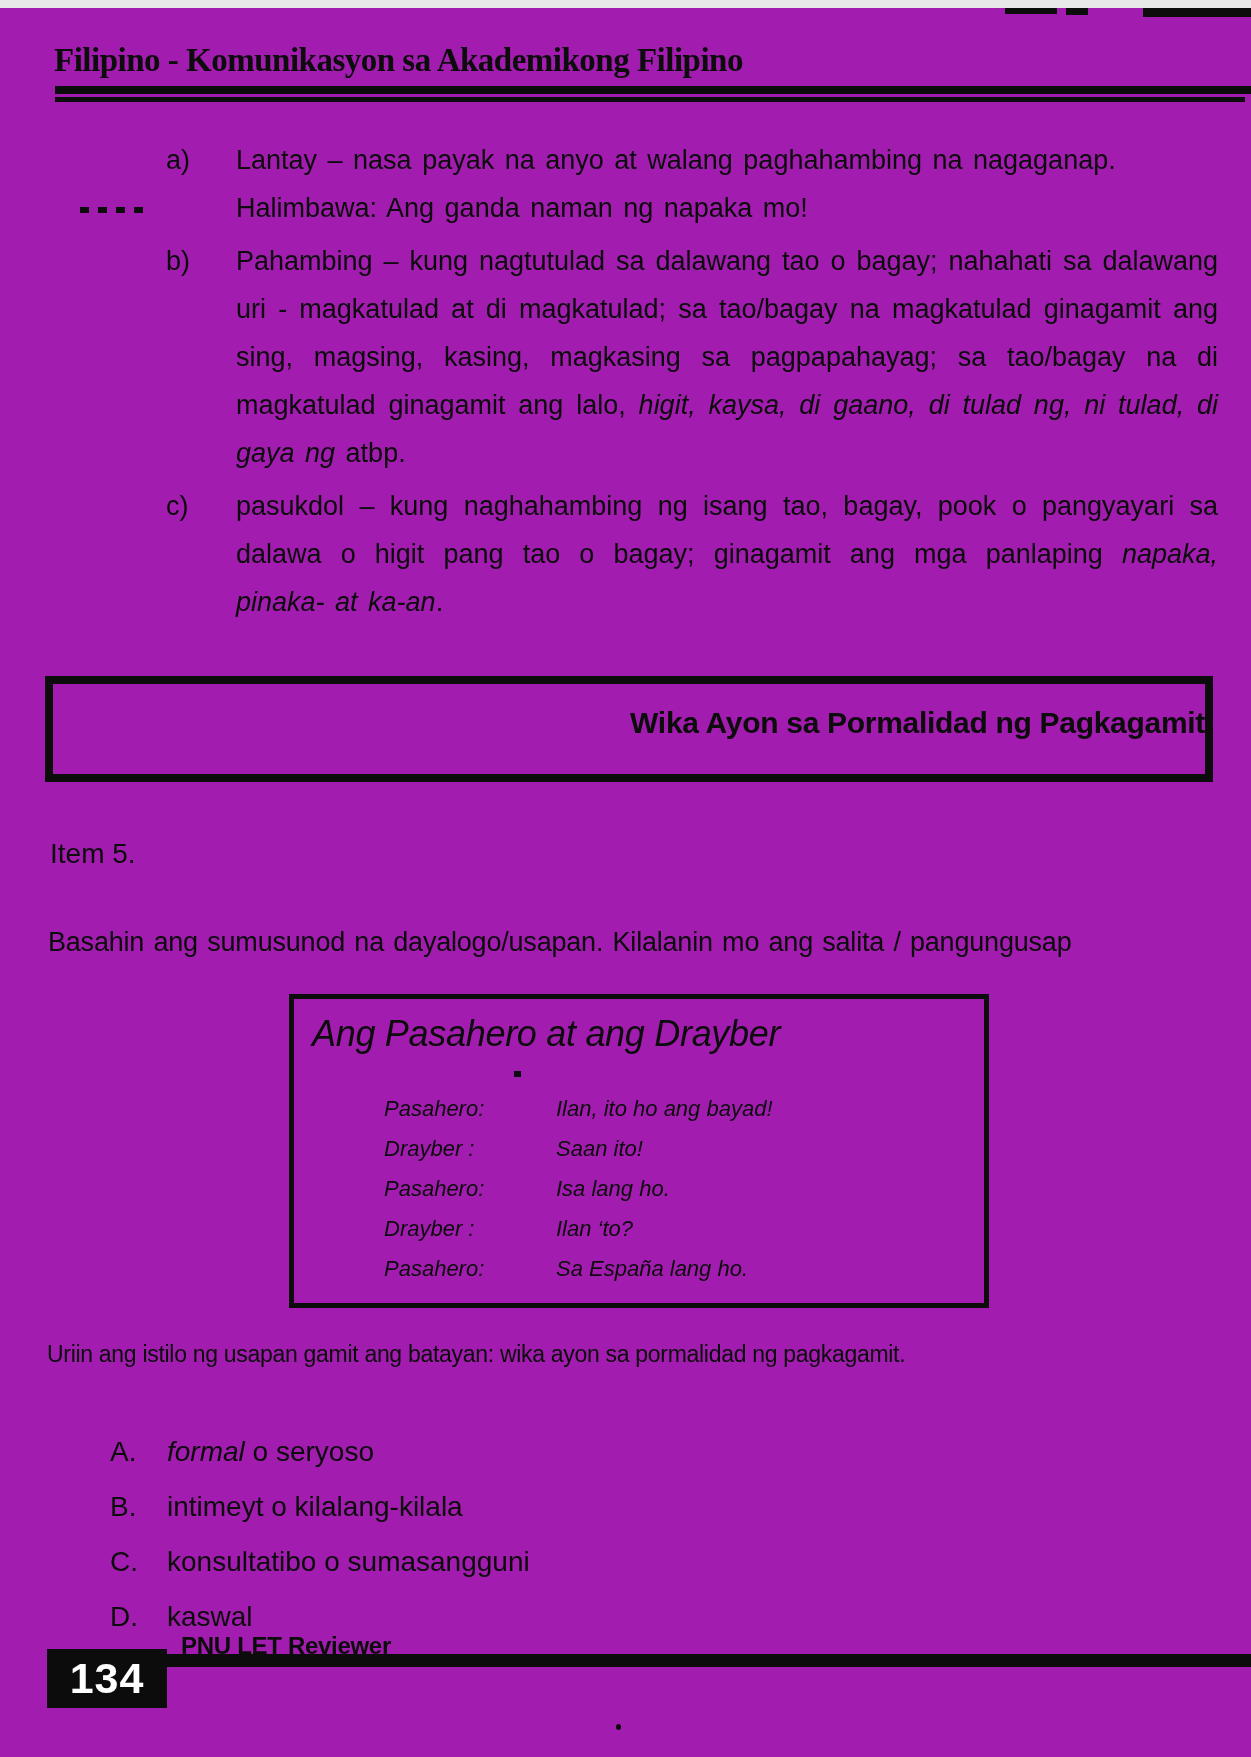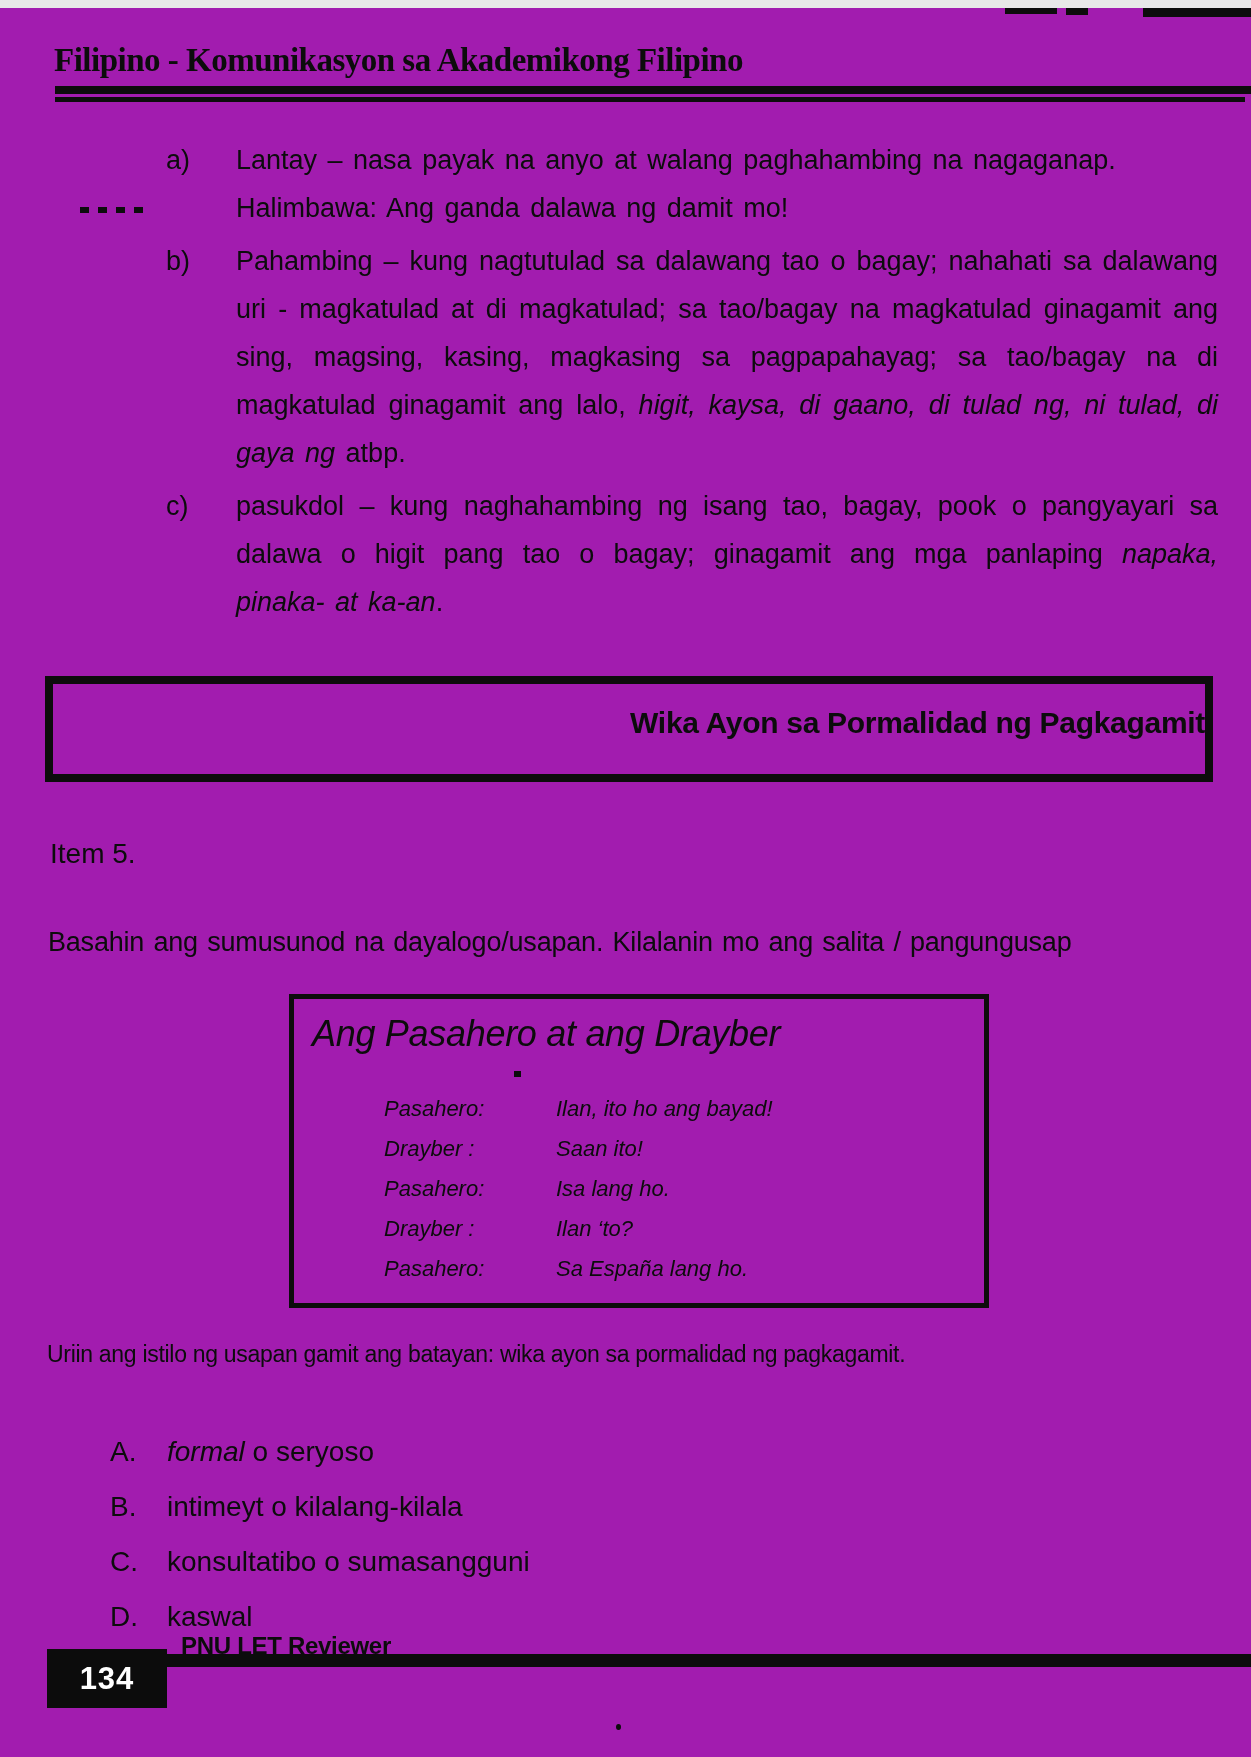--- a/index.html
+++ b/index.html
@@ -72,42 +72,42 @@
   .question{margin:26px 0 0 47px;width:1180px;font-size:23px;line-height:40px;letter-spacing:-0.3px;}
   .options{margin:50px 0 0 110px;}
   .option{display:flex;font-size:28px;line-height:55px;}
   .opt-label{width:57px;flex-shrink:0;}
   
   .footer-band{position:absolute;left:60px;top:1646px;width:1191px;height:13px;background:#0c0c0c;}
   .page-number-badge{
     position:absolute;left:47px;top:1641px;width:120px;height:59px;
     background:#0c0c0c;color:#ffffff;
     display:flex;align-items:center;justify-content:center;
-    font-weight:bold;font-size:31px;letter-spacing:1px;
+    font-weight:bold;font-size:43px;letter-spacing:1px;
   }
   .footer-title{position:absolute;left:181px;top:1624px;font-weight:bold;font-size:24px;letter-spacing:-0.3px;}
 </style>
 </head>
 <body>
 
 <div class="page">
 
   <div class="edge-mark edge-1"></div>
   <div class="edge-mark edge-2"></div>
   <div class="edge-mark edge-3"></div>
   <div class="margin-dashes"></div>
   <div class="speck"></div>
 
   <div class="header-title">Filipino - Komunikasyon sa Akademikong Filipino</div>
   <div class="double-rule"></div>
 
   <ol class="abc-list">
     <li class="abc-item">
       <span class="abc-label">a)</span>
-      <div class="abc-text"><span>Lantay – nasa payak na anyo at walang paghahambing na nagaganap.</span><br><span>Halimbawa: Ang ganda dalawa ng damit mo!</span></div>
+      <div class="abc-text"><span>Lantay – nasa payak na anyo at walang paghahambing na nagaganap.</span><br><span>Halimbawa: Ang ganda naman ng napaka mo!</span></div>
     </li>
     <li class="abc-item">
       <span class="abc-label">b)</span>
       <div class="abc-text"><span>Pahambing – kung nagtutulad sa dalawang tao o bagay; nahahati sa dalawang uri - magkatulad at di magkatulad; sa tao/bagay na magkatulad ginagamit ang sing, magsing, kasing, magkasing sa pagpapahayag; sa tao/bagay na di magkatulad ginagamit ang lalo, </span><span class="it">higit, kaysa, di gaano, di tulad ng, ni tulad, di gaya ng</span><span> atbp.</span></div>
     </li>
     <li class="abc-item">
       <span class="abc-label">c)</span>
       <div class="abc-text"><span>pasukdol – kung naghahambing ng isang tao, bagay, pook o pangyayari sa dalawa o higit pang tao o bagay; ginagamit ang mga panlaping </span><span class="it">napaka, pinaka- at ka-an</span><span>.</span></div>
     </li>
   </ol>

